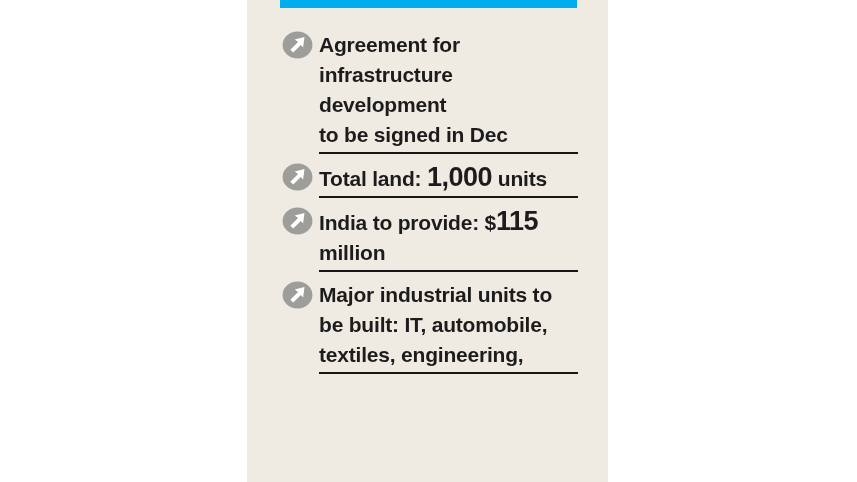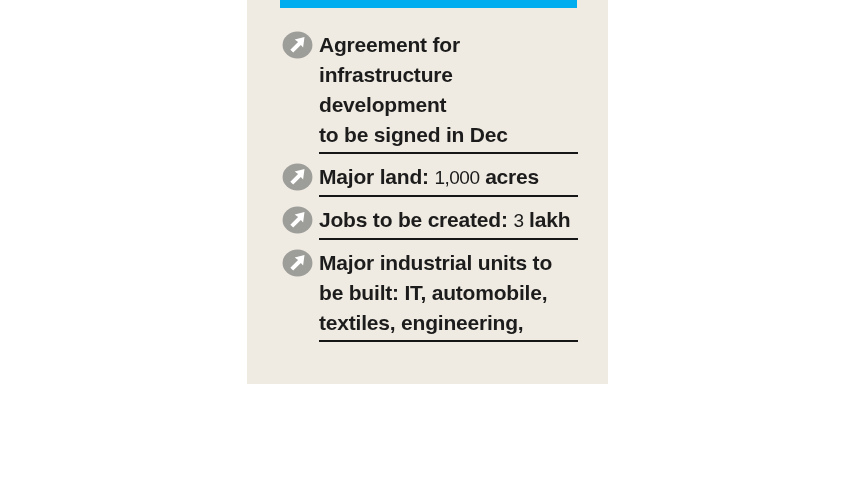--- a/index.html
+++ b/index.html
@@ -6,21 +6,21 @@
     --accent:#00adee;
     --panel-bg:#f0ebe2;
     --text:#1c1c1c;
     --bullet:#9d9d99;
     --rule:#161616;
   }
   html,body{margin:0;padding:0;}
   body{background:#ffffff;font-family:"Liberation Sans","DejaVu Sans",sans-serif;}
   .stage{
     position:relative;
-    width:857px;height:384px;
+    width:857px;height:482px;
     background:#ffffff;
     overflow:hidden;
   }
   .panel{
     position:absolute;
     left:247px;top:0;
     width:361px;height:482px;
     background:var(--panel-bg);
   }
   .accent-bar{
@@ -52,22 +52,22 @@
     padding-bottom:2px;
     border-bottom:2px solid var(--rule);
     color:var(--text);
     font-size:21px;
     line-height:30px;
     letter-spacing:-0.2px;
     white-space:pre-line;
     font-weight:600;
   }
   .seg-num{
-    font-weight:400;
-    font-size:19px;
+    font-weight:700;
+    font-size:27px;
     line-height:30px;
     letter-spacing:-0.5px;
   }
 </style>
 </head>
 <body>
 
 <div class="stage">
   <section class="panel">
     <div class="accent-bar"></div>
@@ -83,30 +83,31 @@
 infrastructure development
 to be signed in Dec</span></p>
         </li>
         <li class="fact-item">
           <span class="bullet-icon">
             <svg viewBox="0 0 32 30" xmlns="http://www.w3.org/2000/svg">
               <ellipse cx="16" cy="15" rx="16" ry="14.5" fill="#9d9d99"></ellipse>
               <path d="M23.5 6.5 L13 9 L16.6 11.7 L8.3 20 L11.4 23.1 L19.6 15 L22 17.8 Z" fill="#ffffff"></path>
             </svg>
           </span>
-          <p class="fact-text"><span class="seg-reg">Major land: </span><span class="seg-num">1,000</span><span class="seg-reg"> acres</span></p>
+          <p class="fact-text"><span class="seg-reg">Total land: </span><span class="seg-num">1,000</span><span class="seg-reg"> units</span></p>
         </li>
         <li class="fact-item">
           <span class="bullet-icon">
             <svg viewBox="0 0 32 30" xmlns="http://www.w3.org/2000/svg">
               <ellipse cx="16" cy="15" rx="16" ry="14.5" fill="#9d9d99"></ellipse>
               <path d="M23.5 6.5 L13 9 L16.6 11.7 L8.3 20 L11.4 23.1 L19.6 15 L22 17.8 Z" fill="#ffffff"></path>
             </svg>
           </span>
-          <p class="fact-text"><span class="seg-reg">Jobs to be created: </span><span class="seg-num">3</span><span class="seg-reg"> lakh</span></p>
+          <p class="fact-text"><span class="seg-reg">India to provide: $</span><span class="seg-num">115</span><span class="seg-reg">
+million</span></p>
         </li>
         <li class="fact-item">
           <span class="bullet-icon">
             <svg viewBox="0 0 32 30" xmlns="http://www.w3.org/2000/svg">
               <ellipse cx="16" cy="15" rx="16" ry="14.5" fill="#9d9d99"></ellipse>
               <path d="M23.5 6.5 L13 9 L16.6 11.7 L8.3 20 L11.4 23.1 L19.6 15 L22 17.8 Z" fill="#ffffff"></path>
             </svg>
           </span>
           <p class="fact-text"><span class="seg-reg">Major industrial units to
 be built: IT, automobile,

